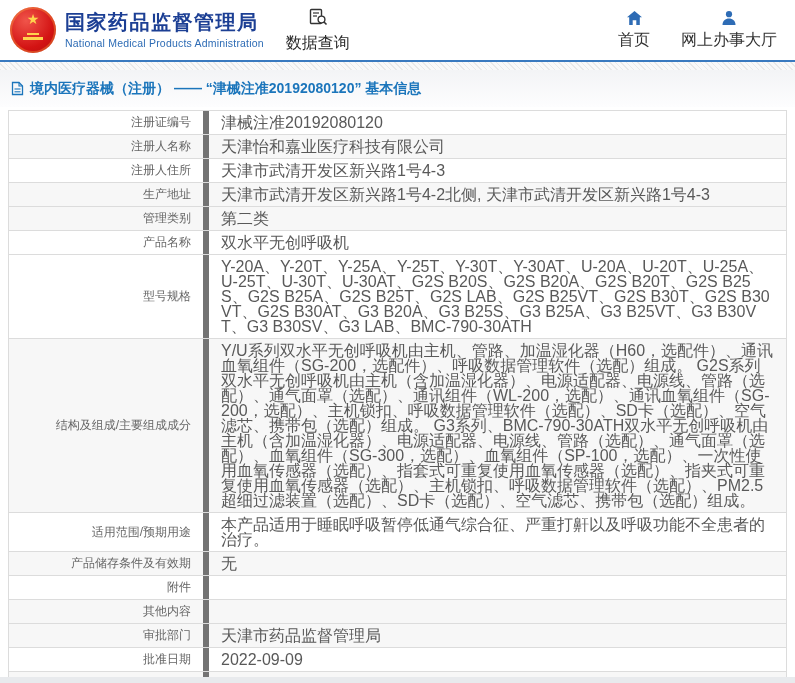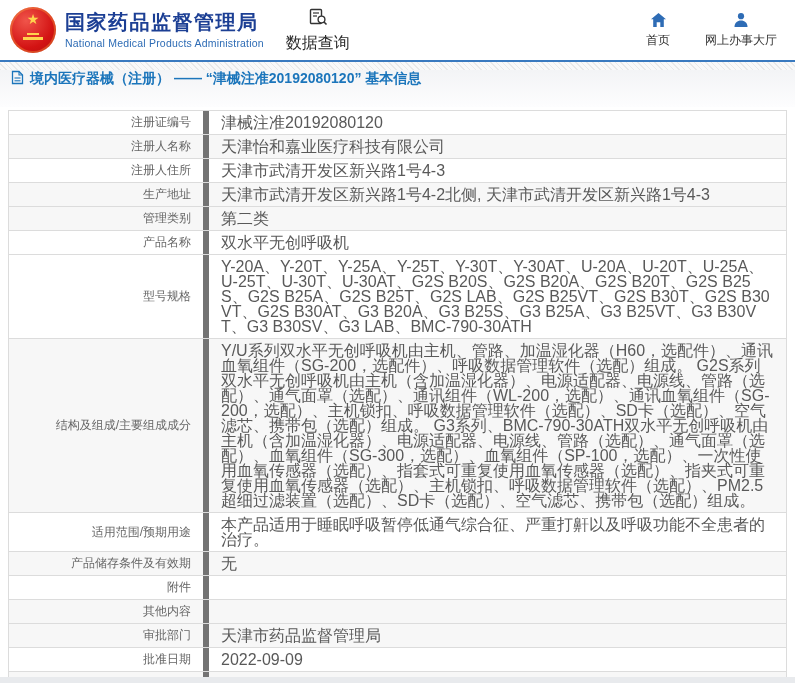--- a/index.html
+++ b/index.html
@@ -33,31 +33,31 @@
   .site-subtitle { font-size:10.5px; color:#2e6cb5; margin-top:3px; letter-spacing:.2px;text-align:center; }
 
   .section-nav { display:flex; align-items:center; gap:6px; margin-left:22px;
     font-size:16px; color:#2b2b2b; cursor:pointer;flex-direction:column; }
   .section-nav svg { display:block; }
 
   .top-nav { margin-left:auto; display:flex; gap:30px; padding-right:6px; }
   .nav-item { display:flex; flex-direction:column; align-items:center; gap:4px;
     cursor:pointer; min-width:34px; }
   .nav-item svg { display:block; }
-  .nav-label { font-size:12px; color:#333; white-space:nowrap; }
+  .nav-label { font-size:16px; color:#333; white-space:nowrap; }
 
   
   .hatch-band {
     height:8px;
     background:repeating-linear-gradient(45deg,#e9e9e9 0 1px,#f9f9f9 1px 4px);
   }
 
   
   .breadcrumb {
-    height:37px; display:flex; align-items:flex-start; gap:6px; padding:0 11px;
+    height:37px; display:flex; align-items:center; gap:6px; padding:0 11px;
     background:linear-gradient(180deg,#f3f4f6,#fdfdfe);
     color:#1b75bb; font-size:14px; font-weight:bold;
   }
   .breadcrumb svg { display:block; flex:none; }
 
   
   main { margin:3px 8px 0 8px; }
   .info-table { border:1px solid #dcdcdc; border-bottom:none; width:100%; }
   .row { display:flex; border-bottom:1px solid #dcdcdc; min-height:23px; background:#fff; }
   .row.alt { background:#f7f7f7; }

